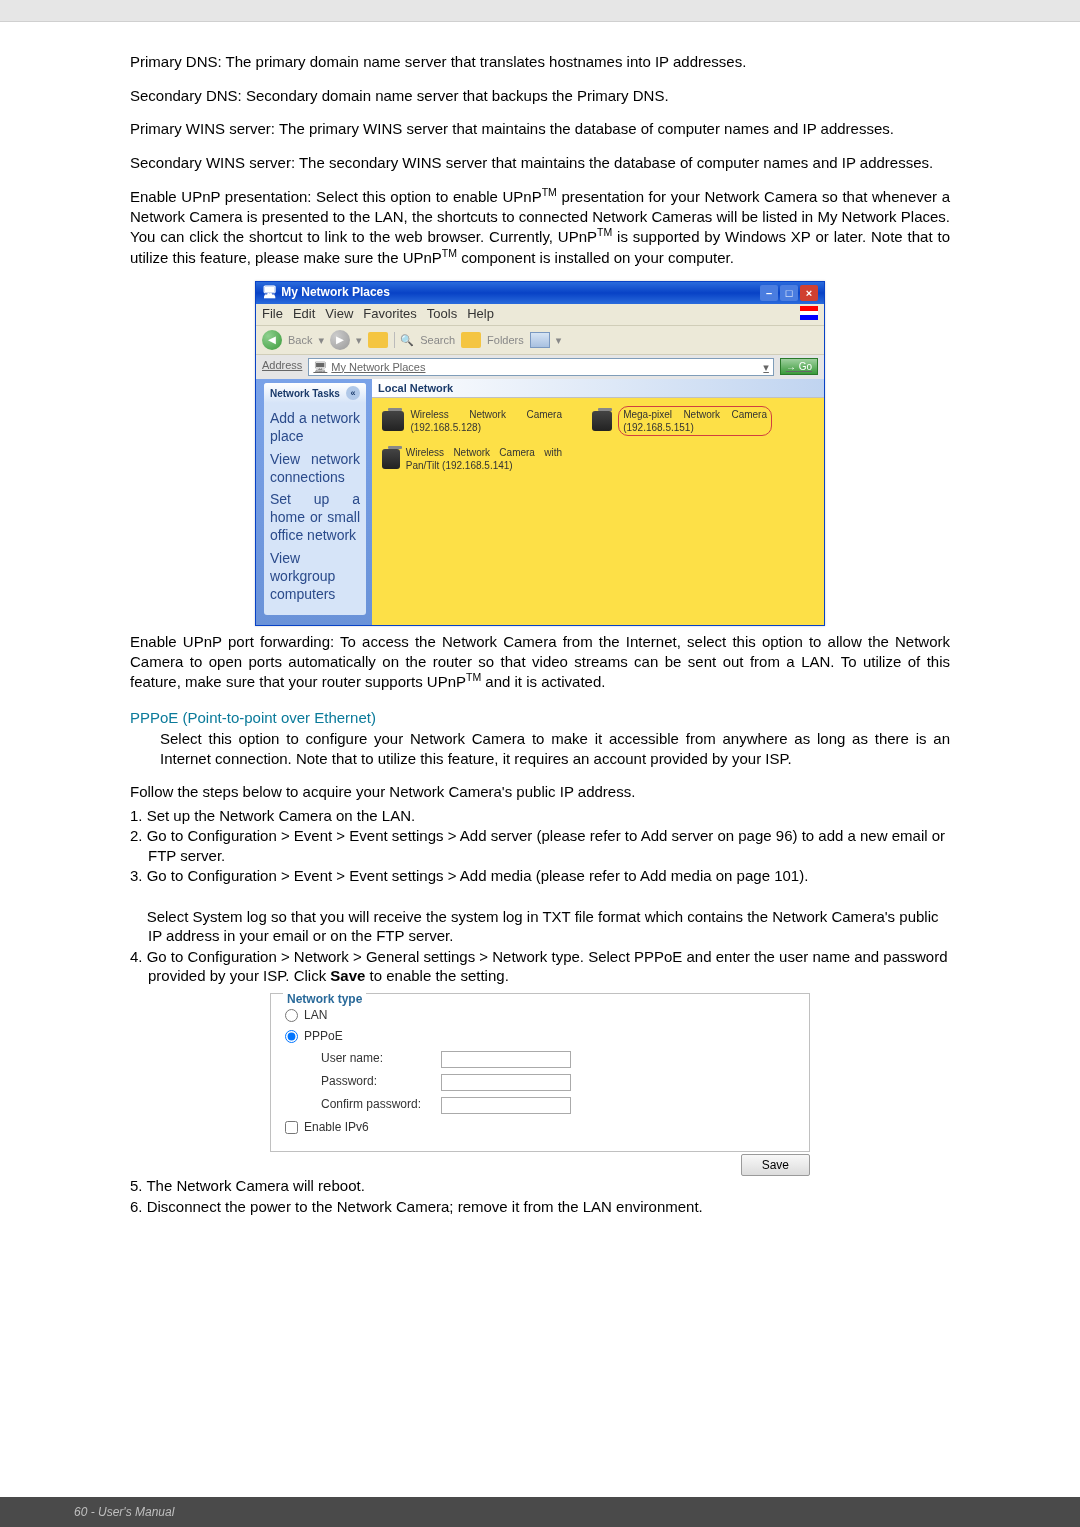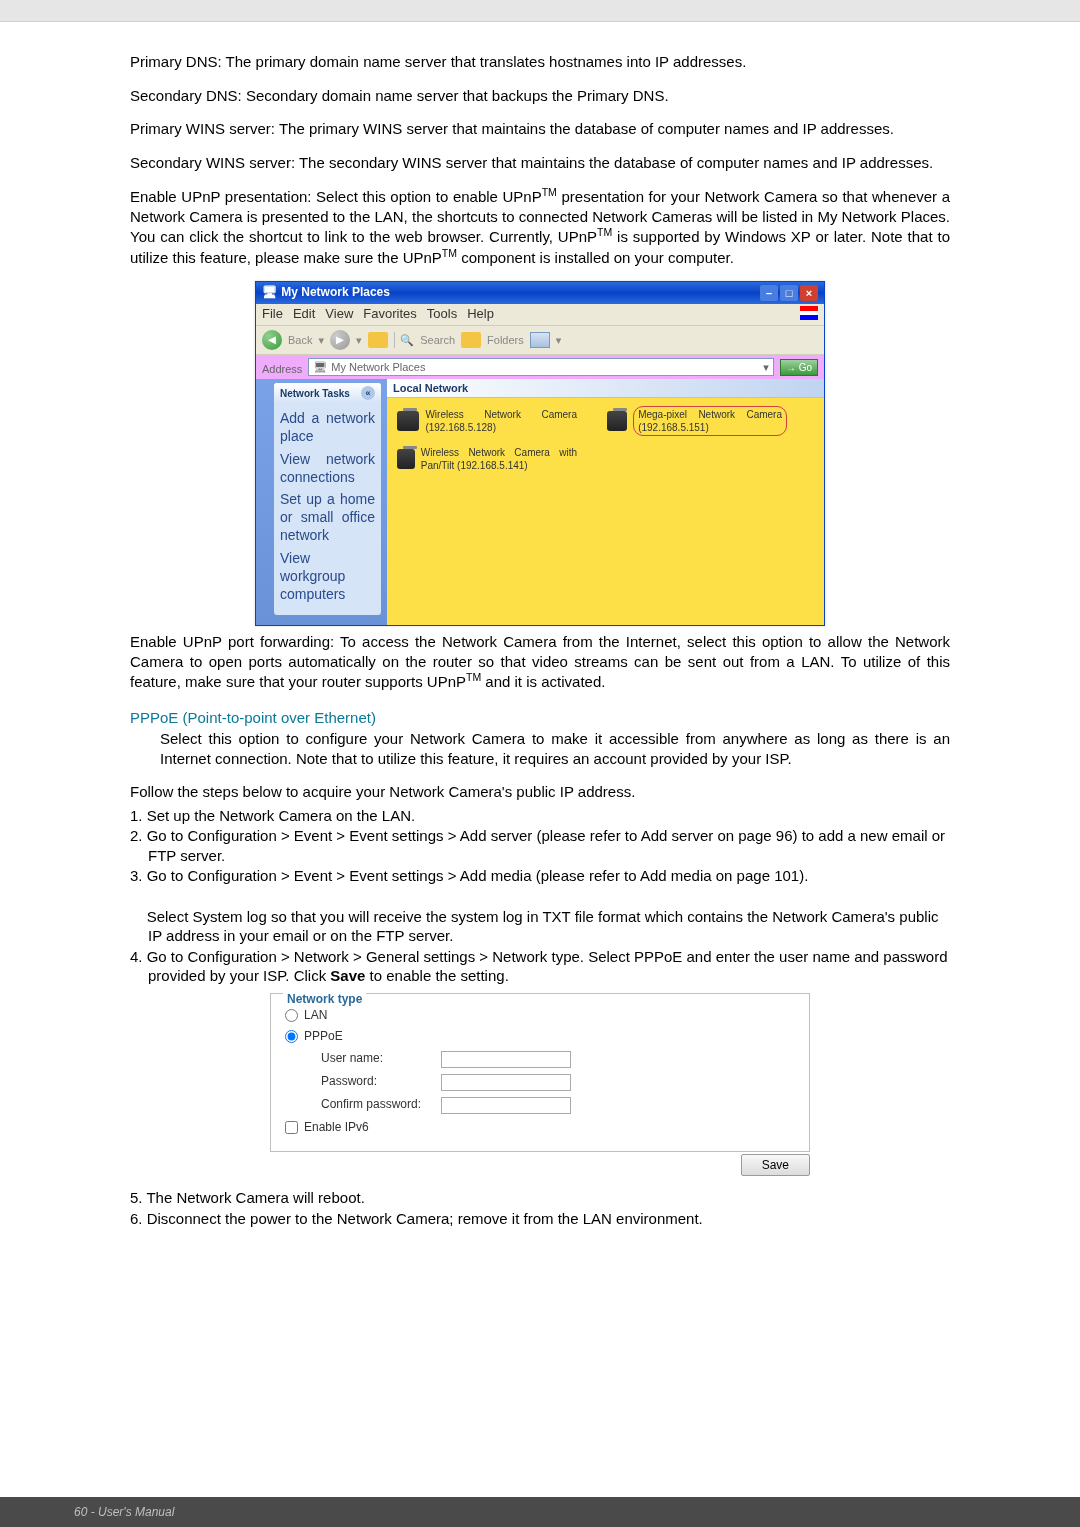--- a/index.html
+++ b/index.html
@@ -111,27 +111,28 @@
   .xp-toolbar .folder-ico {
     width: 20px; height: 16px;
     background: #f4c542; border-radius: 2px;
   }
   .xp-toolbar .views-ico {
     width: 20px; height: 16px;
     border: 1px solid #7a98c0;
     background: linear-gradient(#d6e4f4, #a8c0e0);
   }
   .xp-address {
-    background: #f0abfc;
+    background: #e5e5e5;
     padding: 3px 6px;
     display: flex;
-    align-items: flex-end;
+    align-items: flex-start;
     gap: 6px;
     font-size: 11px;
     color: #666;
+    text-decoration: underline;
   }
   .xp-address .addr-field {
     flex: 1;
     background: #fff;
     border: 1px solid #7f9db9;
     padding: 1px 4px;
     font-size: 11px;
     display: flex; align-items: center; gap: 4px;
   }
   .xp-address .go {
@@ -139,23 +140,23 @@
     color: #fff;
     padding: 1px 5px;
     font-size: 10px;
     border: 1px solid #2a7a2a;
   }
   .xp-body {
     display: flex;
     background: #ffffff;
   }
   .xp-side {
-    width: 131px;
+    width: 116px;
     background: linear-gradient(to bottom, #7aa2e8 0%, #6a92d8 100%);
-    padding: 4px 6px 10px 18px;
+    padding: 4px 6px 10px 8px;
     color: #ffffff;
     font-size: 10px;
   }
   .xp-side .panel {
     background: #d6e4f8;
     border-radius: 3px;
     padding: 0 0 6px 0;
     color: #1a3a6a;
     margin-top: 0px;
     font-size: 10px;
@@ -429,21 +430,21 @@
       </div>
       <div class="row">
         <input type="checkbox" style="">
         <span>Enable IPv6</span>
       </div>
     </div>
     <div class="save-row">
       <button class="save-btn">Save</button>
     </div>
 
-    <ul class="numbered" style="margin-top:12px;">
+    <ul class="numbered" style="margin-top:0;">
       <li>5. The Network Camera will reboot.</li>
       <li>6. Disconnect the power to the Network Camera; remove it from the LAN environment.</li>
     </ul>
 
   </div>
 
   <div class="footer">
     <span>60 - User's Manual</span>
   </div>
 </div>

